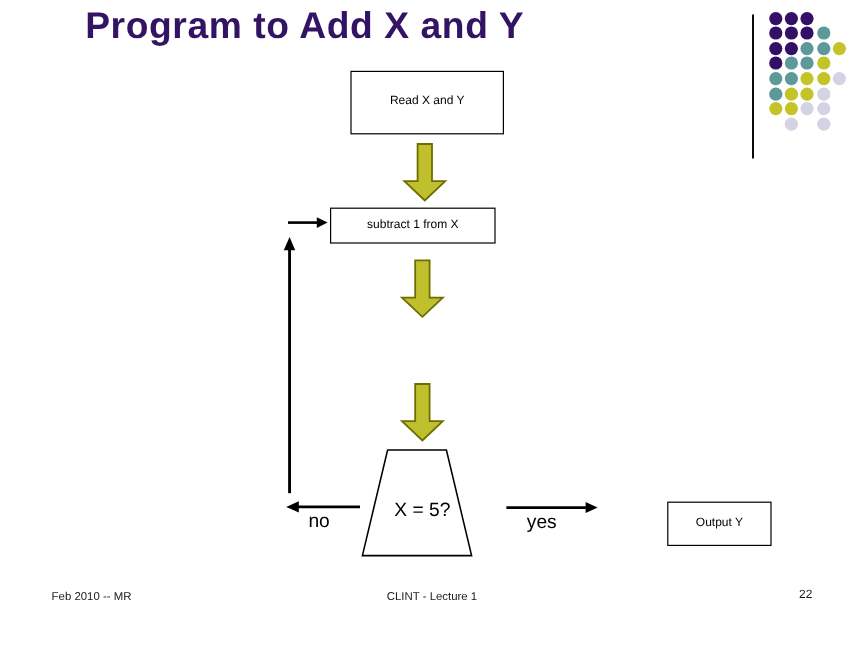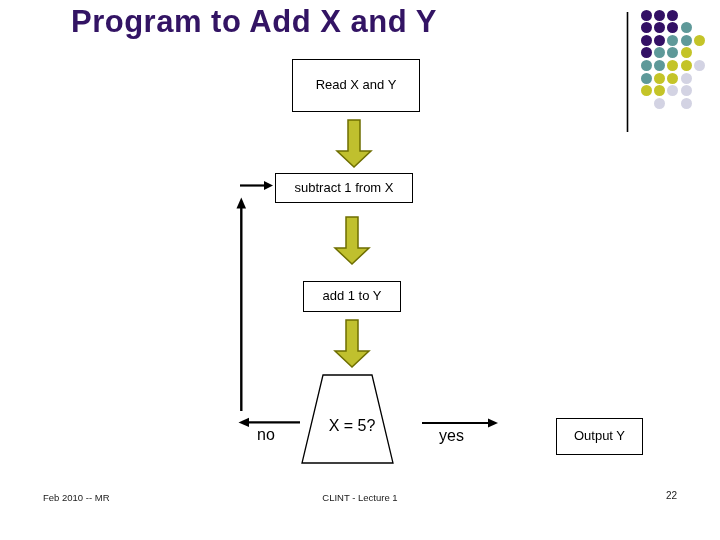--- a/index.html
+++ b/index.html
@@ -22,21 +22,21 @@
   .block-arrow{fill:var(--arrow-fill,#C0C02E);stroke:var(--arrow-stroke,#6E6E00);stroke-width:1.5;}
   .connector{stroke:var(--connector,#000);fill:none;}
   .arrowhead{fill:var(--connector,#000);stroke:none;}
   .trapezoid{fill:#ffffff;stroke:var(--box-border,#000);stroke-width:1.3;}
   .separator{stroke:#000;stroke-width:1.6;}
   .flow-box{
     position:absolute;
     background:#ffffff;
     border:1.4px solid var(--box-border,#000);
     display:flex;flex-direction:column;align-items:center;justify-content:center;
-    font-size:13px;color:#000;
+    font-size:10px;color:#000;
     box-sizing:border-box;
   }
   .box-line{white-space:pre;line-height:1.45;}
   .floating-label{
     position:absolute;font-size:16px;color:#000;white-space:pre;
   }
   .decision-label{
     position:absolute;left:310px;top:417px;width:84px;
     text-align:center;font-size:16px;color:#000;
   }
@@ -78,23 +78,20 @@
   </svg>
 
   <div class="flow-box" style="left:292px;top:59px;width:128px;height:53px;">
     <div class="box-line">Read X and Y</div>
   </div>
 
   <div class="flow-box" style="left:275px;top:173px;width:138px;height:30px;">
     <div class="box-line">subtract 1 from X</div>
   </div>
 
-  <div class="flow-box" style="left:303px;top:281px;width:98px;height:31px;">
-    <div class="box-line">add 1 to Y</div>
-  </div>
 
   <div class="decision-label">X = 5?</div>
 
   <div class="floating-label" style="left:257px;top:426px;text-align:right;">no</div>
   <div class="floating-label" style="left:439px;top:427px;text-align:right;">yes</div>
 
   <div class="flow-box" style="left:556px;top:418px;width:87px;height:37px;">
     <div class="box-line">Output Y</div>
   </div>
 

